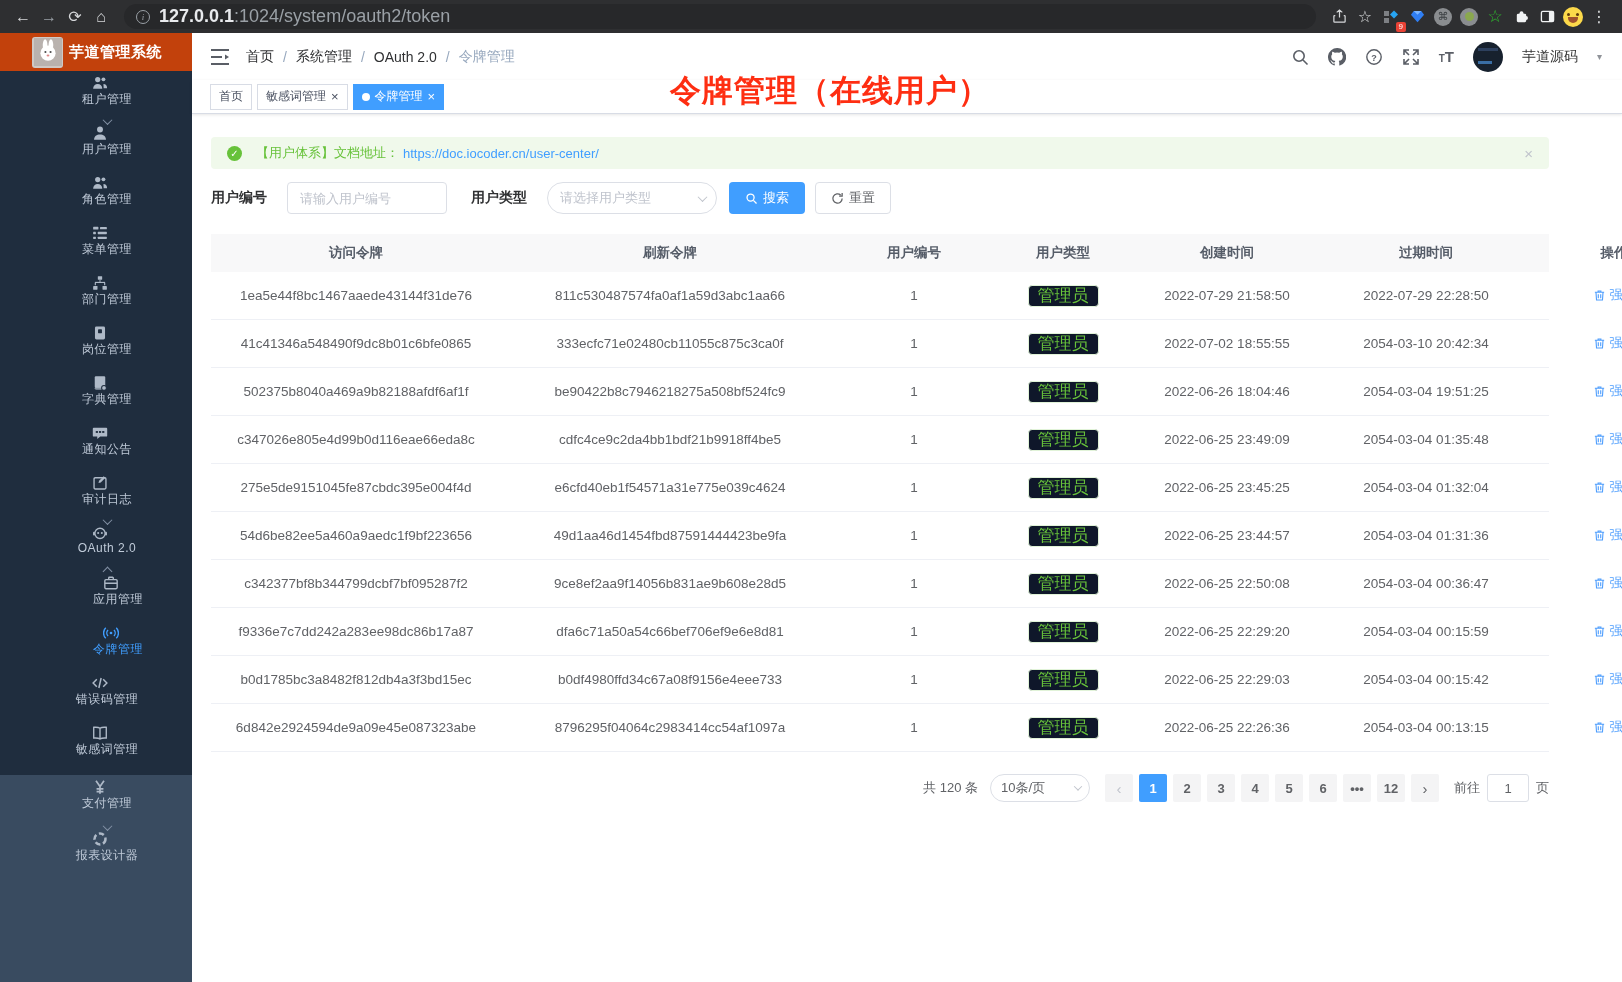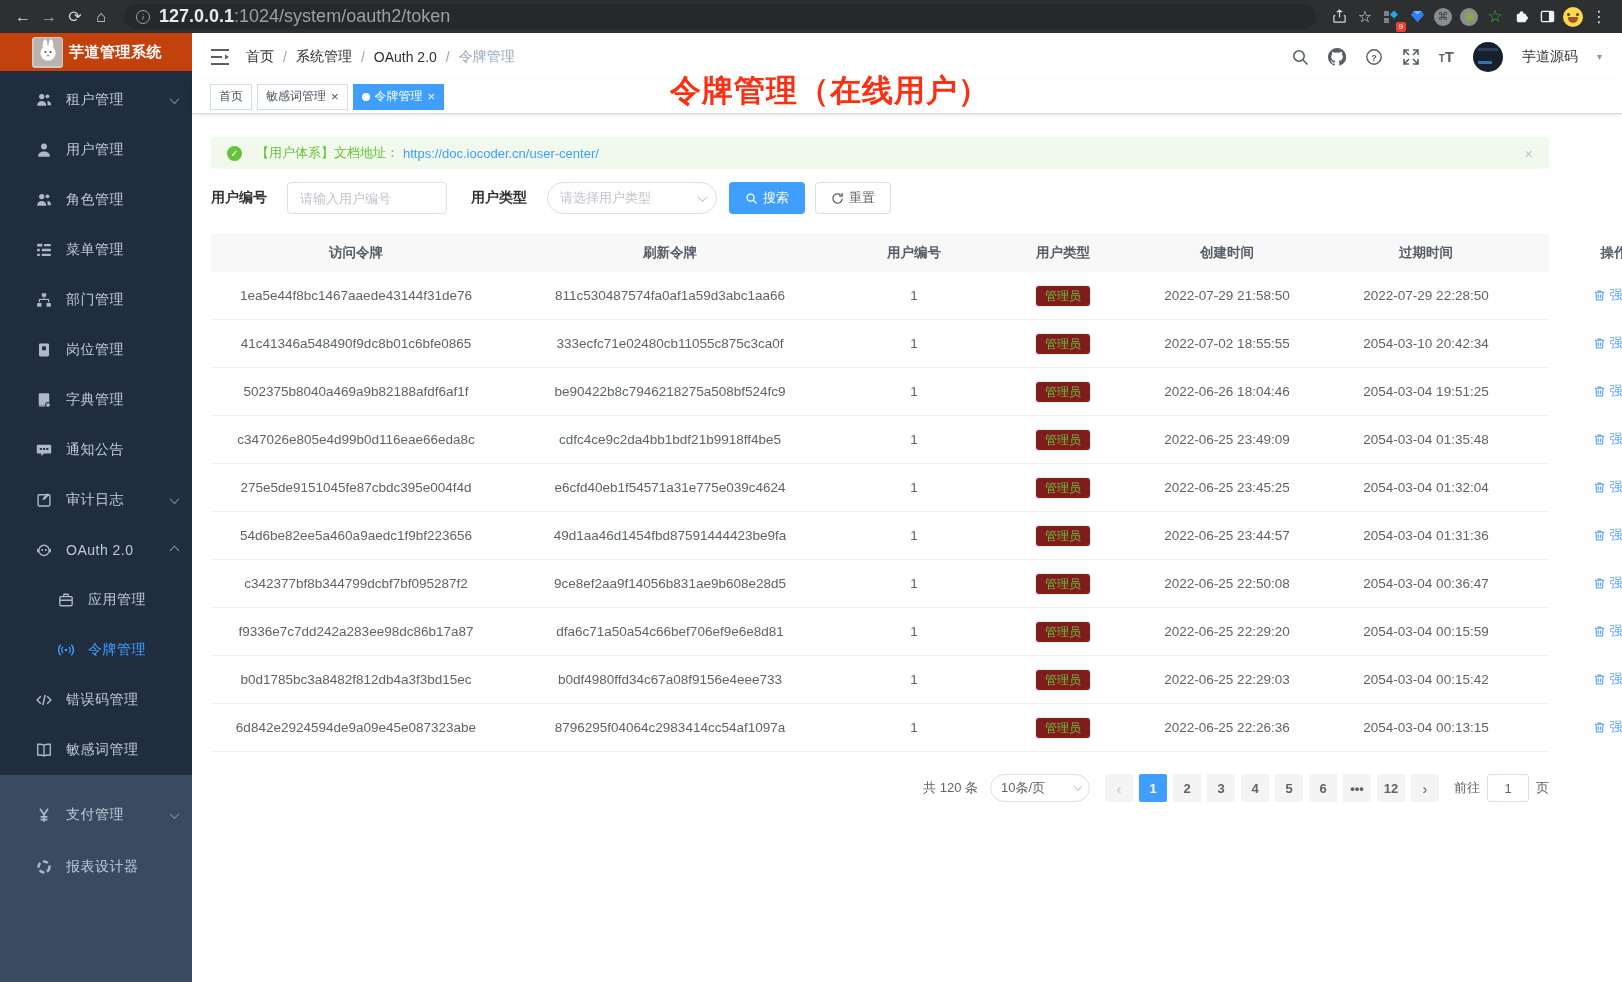--- a/index.html
+++ b/index.html
@@ -34,32 +34,32 @@
 
   
   .sidebar { width:192px; flex:none; background:#1f2d3e; display:flex; flex-direction:column; }
   .logo { height:38px; flex:none; background:#c2410c; display:flex; align-items:center;
     padding-left:32px; gap:6px; }
   .logo-img { width:31px; height:31px; border-radius:3px; background:#cfc9c5;
     display:flex; align-items:center; justify-content:center; overflow:hidden; }
   .logo-title { color:#fff; font-size:15px; font-weight:bold; letter-spacing:.5px; }
   .menu { padding-top:4px; }
   .menu-item { height:50px; display:flex; align-items:center; padding:0 14px 0 36px;
-    color:#c0cbd9; font-size:14px; cursor:pointer; }
+    color:#c0cbd9; font-size:12px; cursor:pointer;flex-direction:column; }
   .menu-item .mi-icon { width:16px; height:16px; margin-right:14px; color:#aeb9c7; flex:none; }
   .mi-icon svg { width:100%; height:100%; display:block; }
   .menu-item .mi-label { flex:1; letter-spacing:.5px; }
   .menu-item.sub { padding-left:58px; }
   .menu-item.active { color:#409eff; }
   .menu-item.active .mi-icon { color:#409eff; }
   .chev { width:7px; height:7px; border-right:1.5px solid #8492a6; border-bottom:1.5px solid #8492a6;
     display:inline-block; flex:none; }
   .chev.down { transform:rotate(45deg) translate(-1px,-1px); }
   .chev.up { transform:rotate(-135deg); }
-  .sidebar-bottom { flex:1; background:#394b60; padding-top:14px; }
+  .sidebar-bottom { flex:1; background:#394b60; padding-top:4px; }
   .sidebar-bottom .menu-item { height:52px; }
 
   
   .main { flex:1; display:flex; flex-direction:column; background:#fff; position:relative; min-width:0; }
   .topbar { height:47px; flex:none; display:flex; align-items:center; padding:0 20px 0 18px; }
   .hamburger { width:20px; height:18px; color:#5a5e66; cursor:pointer; }
   .hamburger svg { width:100%; height:100%; }
   .breadcrumb { margin-left:16px; font-size:14px; color:#303133; display:flex; gap:9px; align-items:center; }
   .breadcrumb .sep { color:#97a8be; }
   .breadcrumb .crumb.last { color:#97a8be; }
@@ -115,22 +115,22 @@
   .btn svg { width:13px; height:13px; }
   .btn-primary { background:#409eff; color:#fff; margin-left:0; }
   .btn-plain { background:#fff; border-color:#dcdfe6; color:#606266; margin-left:10px; }
 
   
   .table { margin-top:20px; width:1338px; font-size:13.5px; color:#606266; }
   .thead, .trow { display:grid; grid-template-columns:290px 290px 150px 100px 180px 170px 158px;gap:24px; }
   .thead { background:#f8f8f9; height:38px; align-items:center; font-weight:bold; color:#555c68; font-size:13.5px; }
   .thead > div, .trow > div { text-align:center; padding:0 6px; overflow:hidden; white-space:nowrap; }
   .trow { height:48px; align-items:center; border-bottom:1px solid #eef0f5; }
-  .tag-success { display:inline-block; background:#7f1d1d; border:1px solid #e1f3d8; color:#67c23a;
-    font-size:12px; border-radius:4px; padding:0 9px; height:22px; line-height:20px; }
+  .tag-success { display:inline-block; background:#0f172a; border:1px solid #e1f3d8; color:#67c23a;
+    font-size:17px; border-radius:4px; padding:0 9px; height:22px; line-height:20px; }
   .action-link { color:#4f9efd; cursor:pointer; display:inline-flex; align-items:center; gap:4px; font-size:13px; }
   .action-link svg { width:13px; height:13px; }
 
   
   .pagination { width:1338px; margin-top:22px; display:flex; justify-content:flex-end;
     align-items:center; font-size:13px; color:#606266; }
   .pg-total { margin-right:12px; }
   .pg-size { width:100px; height:28px; border:1px solid #dcdfe6; border-radius:14px; display:flex;
     align-items:center; padding:0 8px 0 10px; color:#606266; cursor:pointer; margin-right:12px; }
   .pg-size .chev { border-color:#c0c4cc; margin-left:auto; width:6px; height:6px; }

